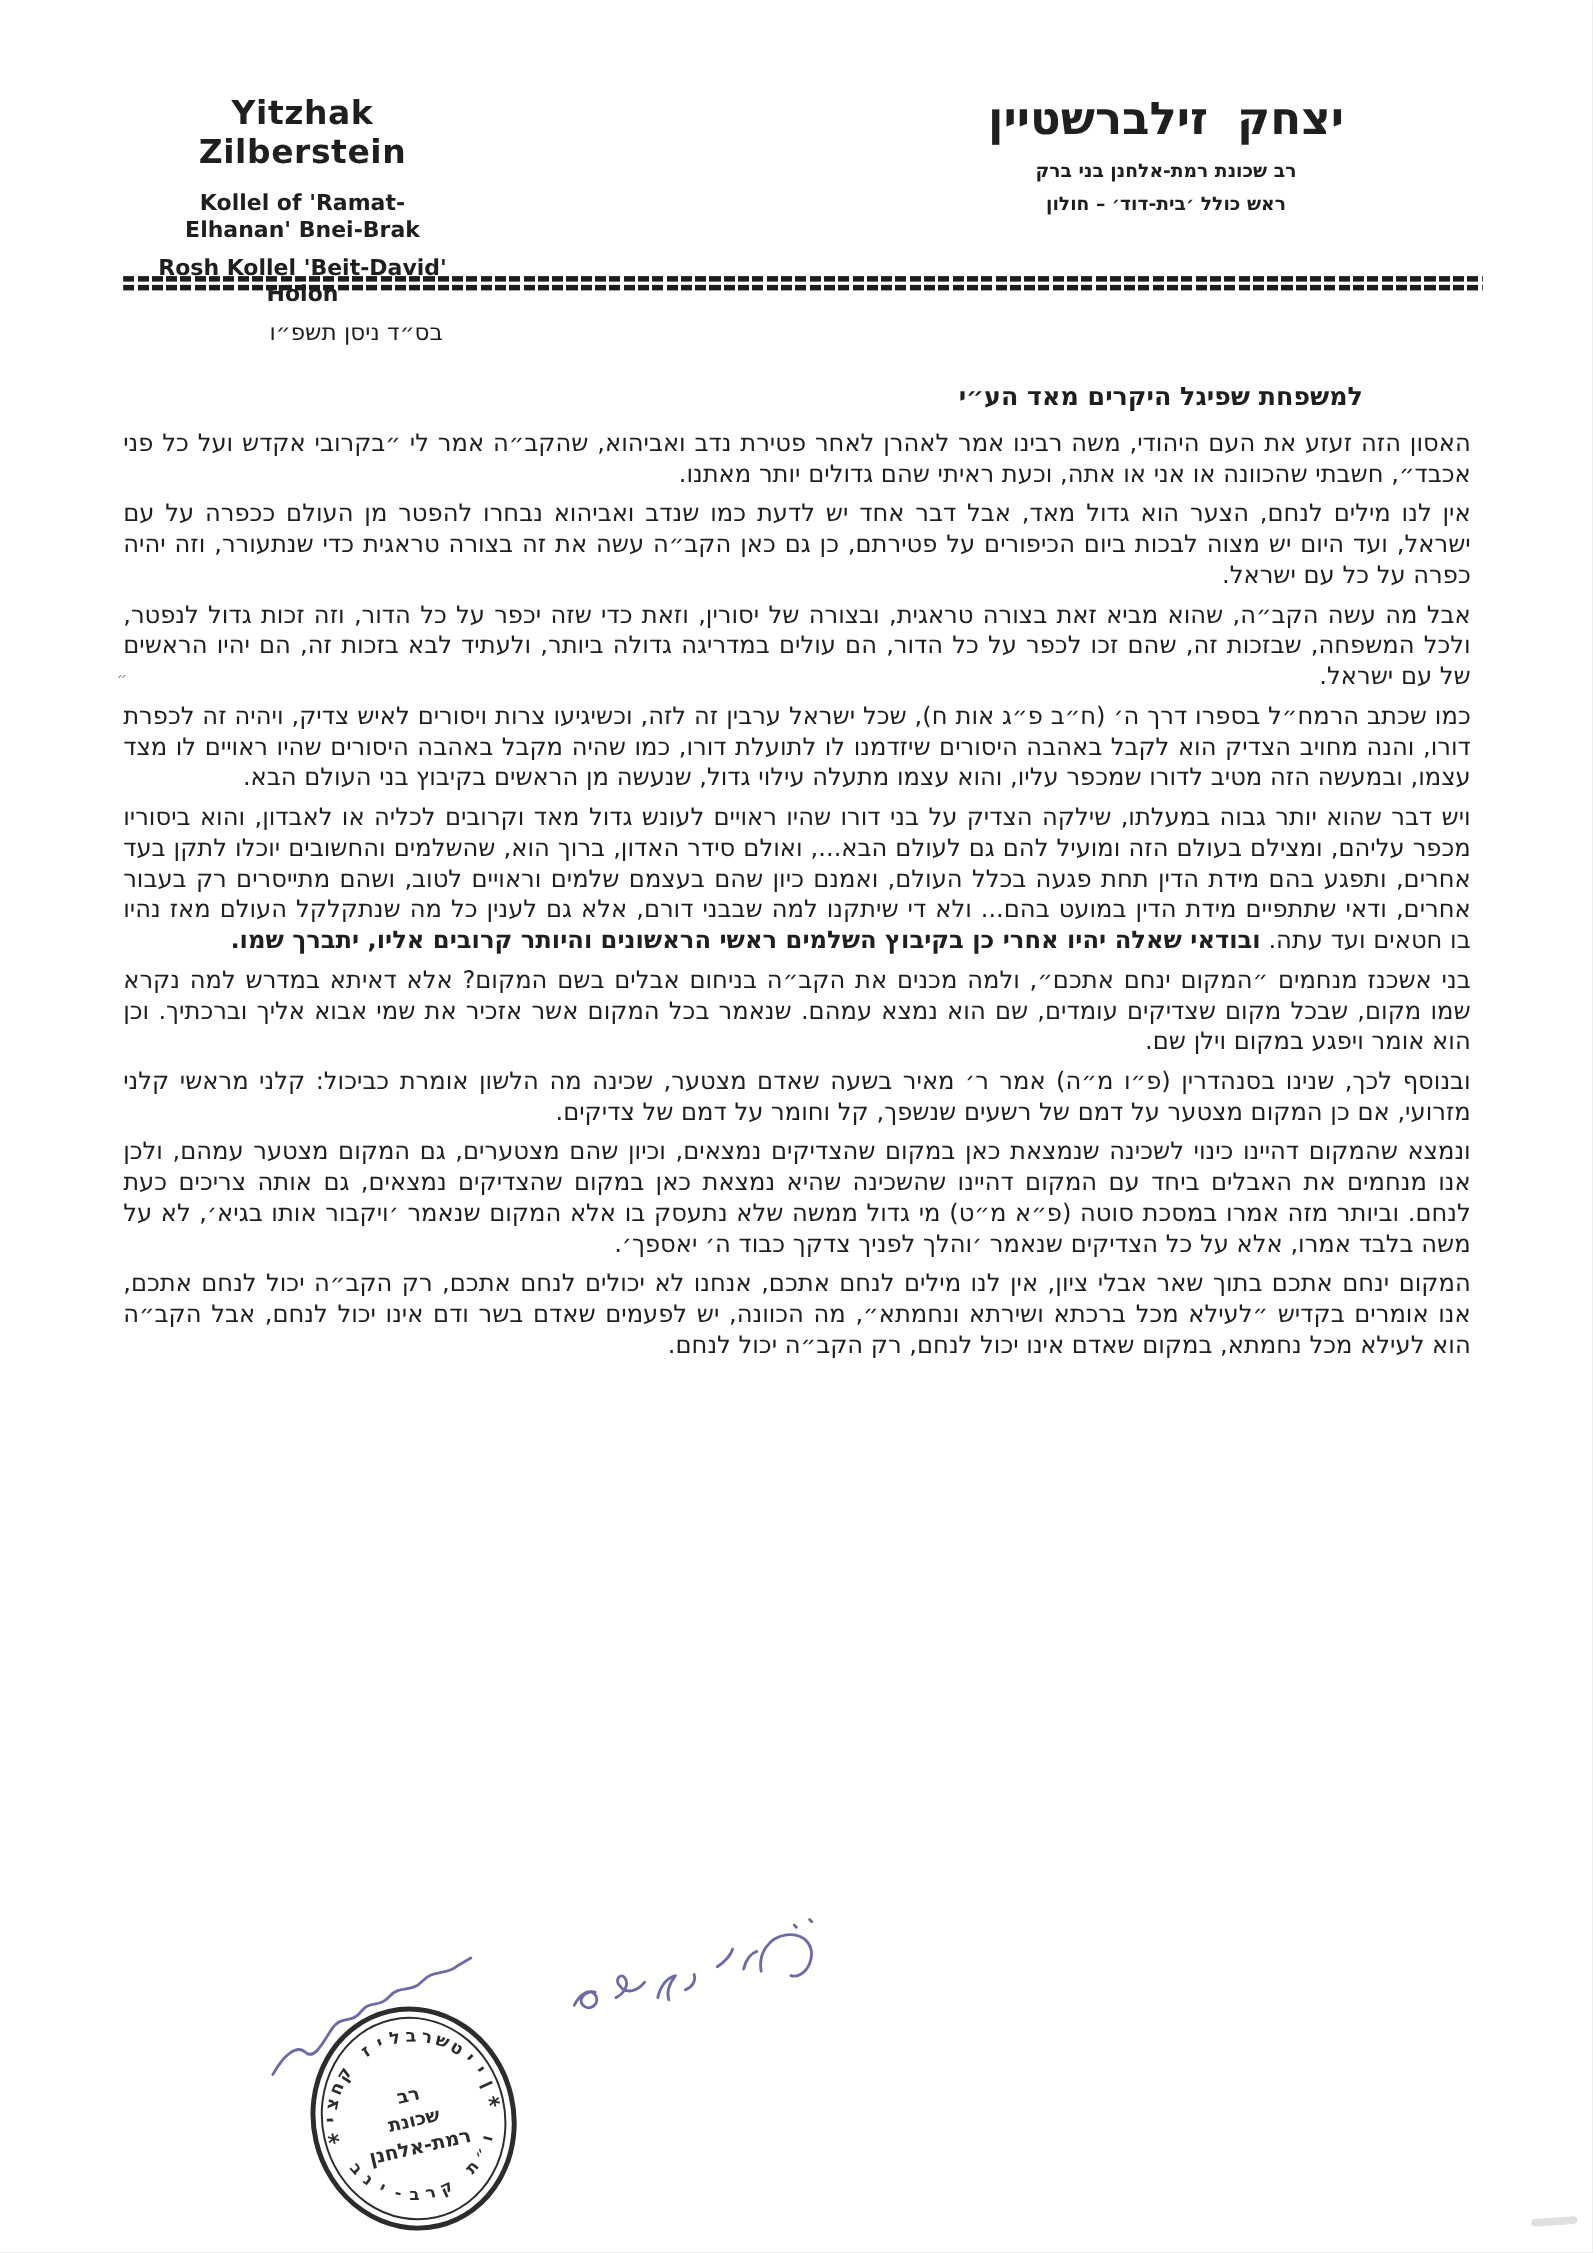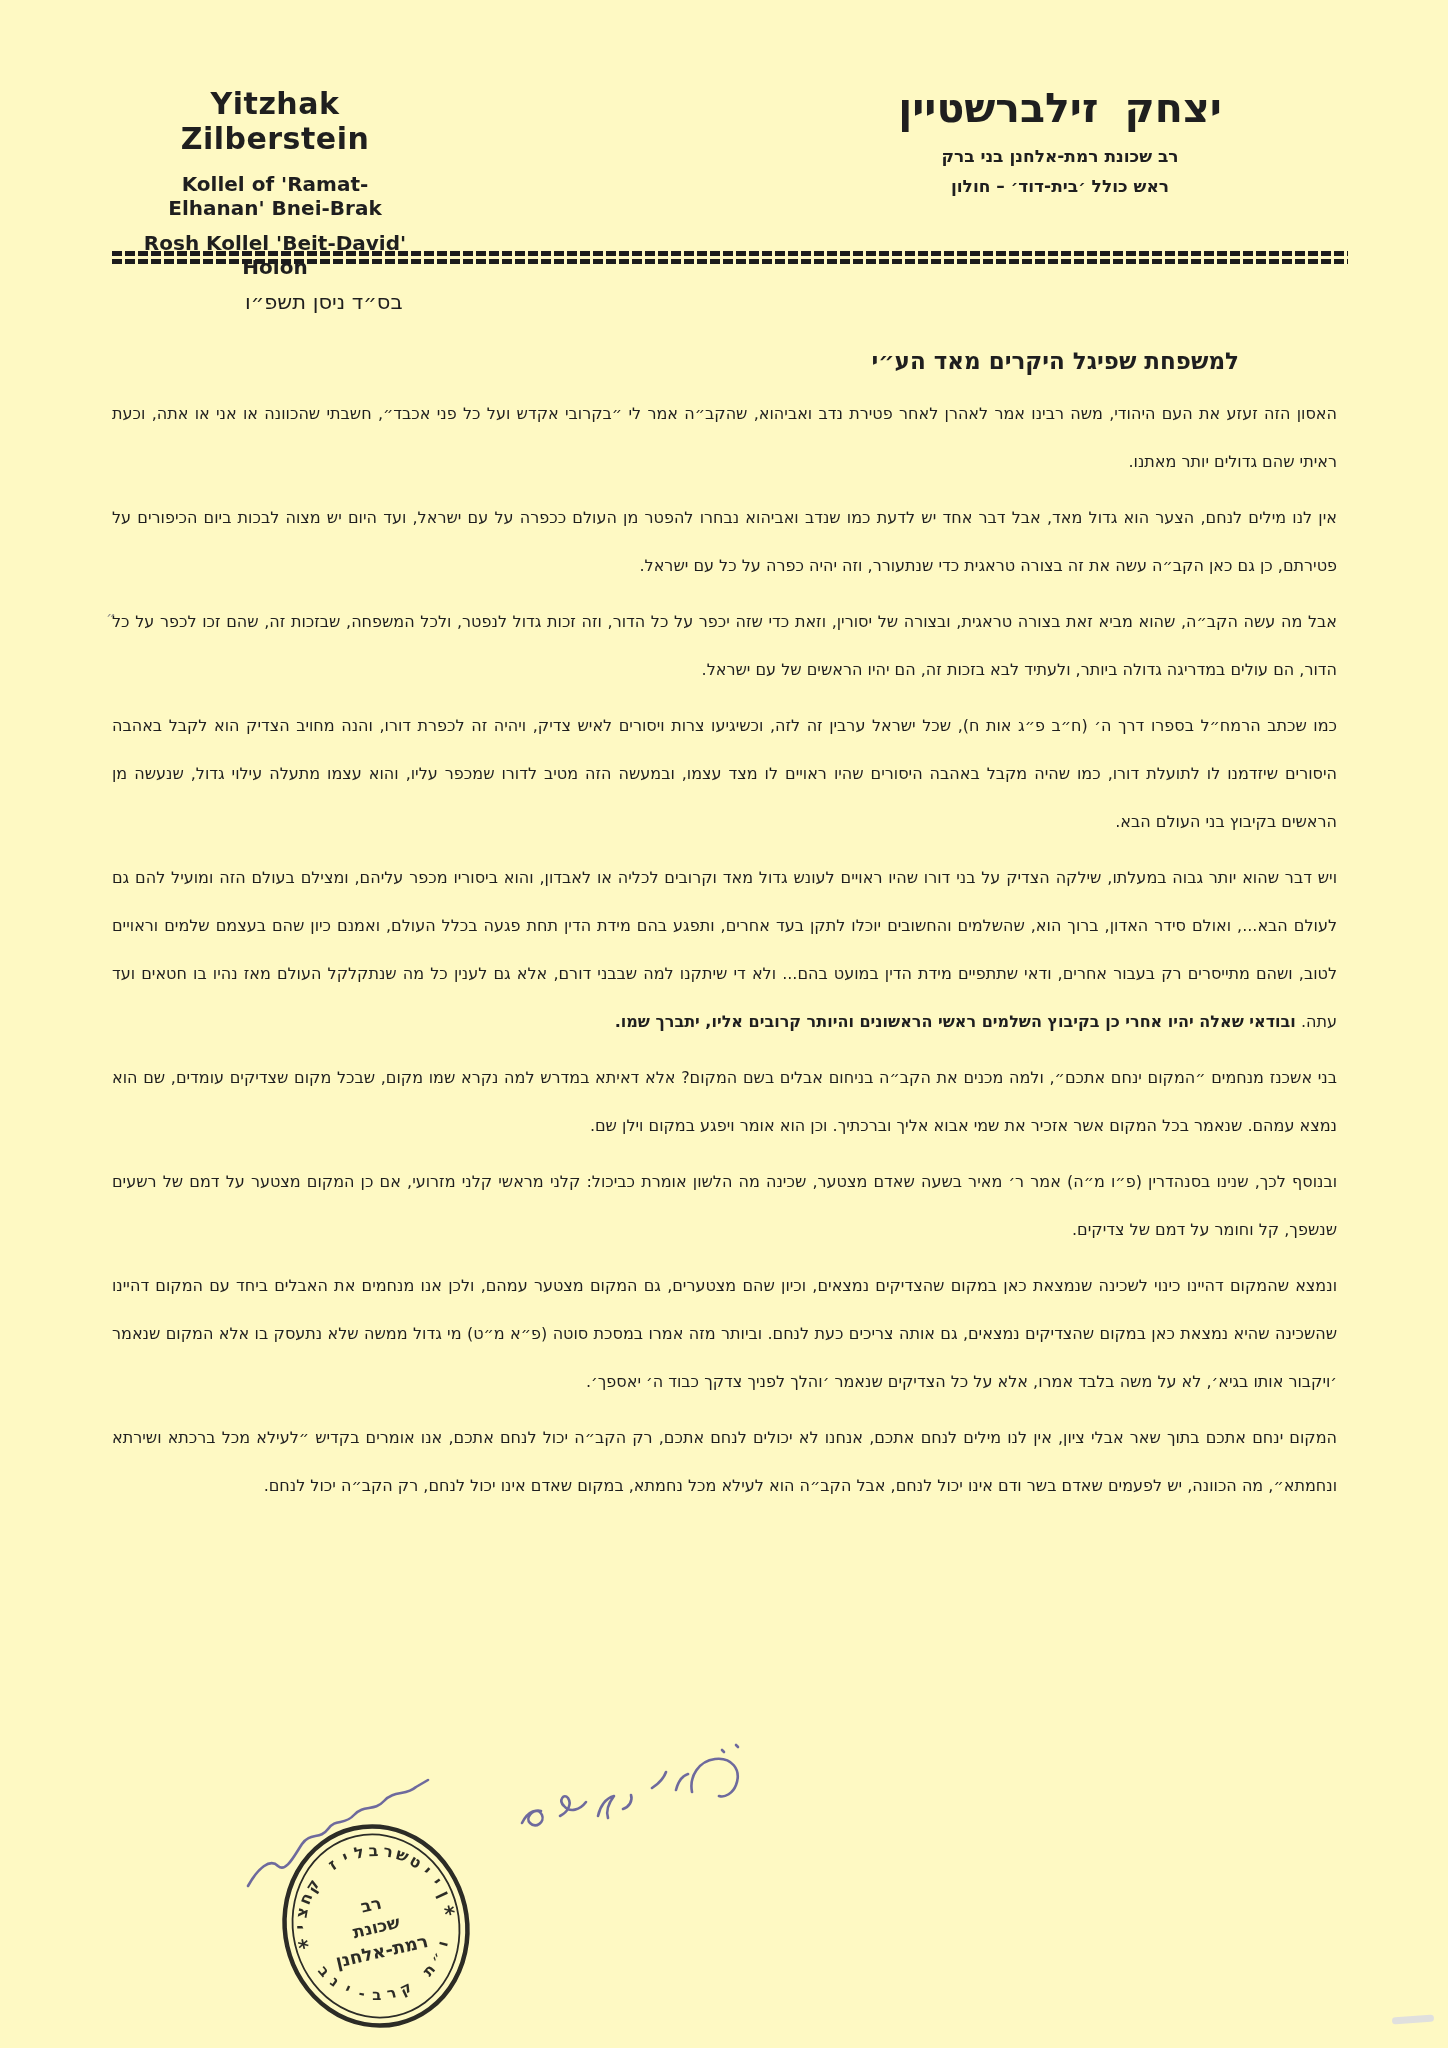--- a/index.html
+++ b/index.html
@@ -1,17 +1,17 @@
 <!DOCTYPE html>
 <html lang="he"><head>
 <meta charset="utf-8">
 <style>
   html,body{margin:0;padding:0;background:#e8e8e8;}
   .page{
-    position:relative;width:1448px;height:2048px;background:#fef9c3;
+    position:relative;width:1448px;height:2048px;background:#ffffff;
     font-family:"DejaVu Sans",sans-serif;color:#1f1f1f;overflow:hidden;
     margin:0 auto;box-shadow:0 0 6px rgba(0,0,0,.25);
   }
   
   .h-en{position:absolute;left:140px;top:86px;width:270px;text-align:center;font-weight:bold;}
   .h-en .name{font-size:30px;word-spacing:8px;margin-bottom:16px;letter-spacing:.5px;}
   .h-en .sub{font-size:20px;margin-bottom:11px;}
   .h-he{position:absolute;left:860px;top:84px;width:400px;text-align:center;font-weight:bold;direction:rtl;}
   .h-he .name{font-size:41px;word-spacing:12px;margin-bottom:14px;}
   .h-he .sub{font-size:17px;margin-bottom:10px;}
@@ -19,21 +19,21 @@
   .sep{
     position:absolute;left:112px;top:250px;width:1236px;height:15px;
     background:
       repeating-linear-gradient(90deg,#1c1c1c 0 10px,transparent 10px 13px) 0 1px/100% 5px no-repeat,
       repeating-linear-gradient(90deg,#1c1c1c 0 10px,transparent 10px 13px) 0 9px/100% 5px no-repeat;
   }
   .date-line{position:absolute;left:245px;top:290px;font-size:21px;direction:rtl;}
   
   .body-block{position:absolute;left:112px;top:348px;width:1225px;direction:rtl;}
   .salutation{font-weight:bold;font-size:23px;text-align:right;margin:0 98px 16px 0;}
-  .para{font-size:16px;line-height:48px;text-align:justify;text-align-last:right;margin:0 0 8px 0;}
+  .para{font-size:22px;line-height:28px;text-align:justify;text-align-last:right;margin:0 0 8px 0;}
   .para .b{font-weight:bold;}
   
   .stamp{position:absolute;left:276px;top:1818px;width:200px;height:216px;transform:rotate(-13deg);opacity:.9;}
   .stamp svg{width:100%;height:100%;}
   .stamp text{fill:#161616;font-family:"DejaVu Sans",sans-serif;font-weight:bold;text-anchor:middle;}
   
   .handwriting{position:absolute;left:222px;top:1726px;width:566px;height:180px;}
   .handwriting path{fill:none;stroke:#4a4694;stroke-width:2.6;stroke-linecap:round;stroke-linejoin:round;opacity:.8;}
   .artifact{position:absolute;color:#8a8a8a;font-size:15px;}
   .smudge{position:absolute;left:1392px;top:2016px;width:42px;height:7px;background:#e0e0de;border-radius:4px;transform:rotate(-4deg);}

